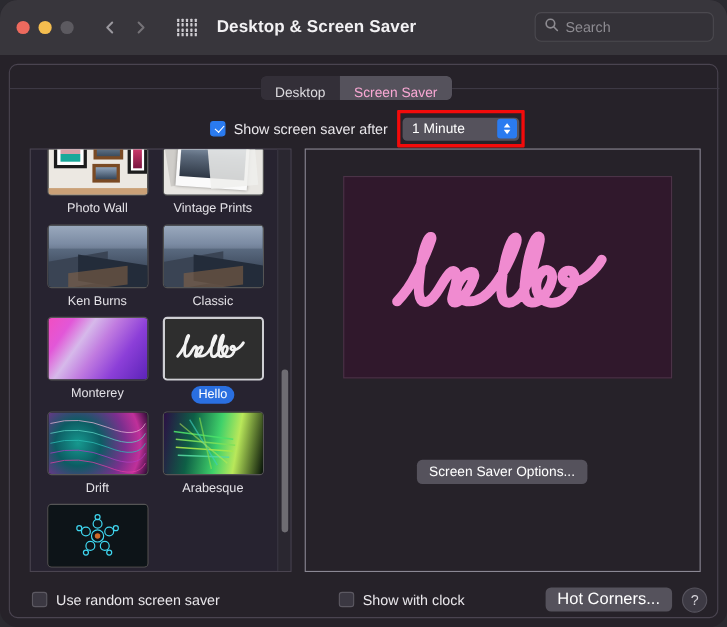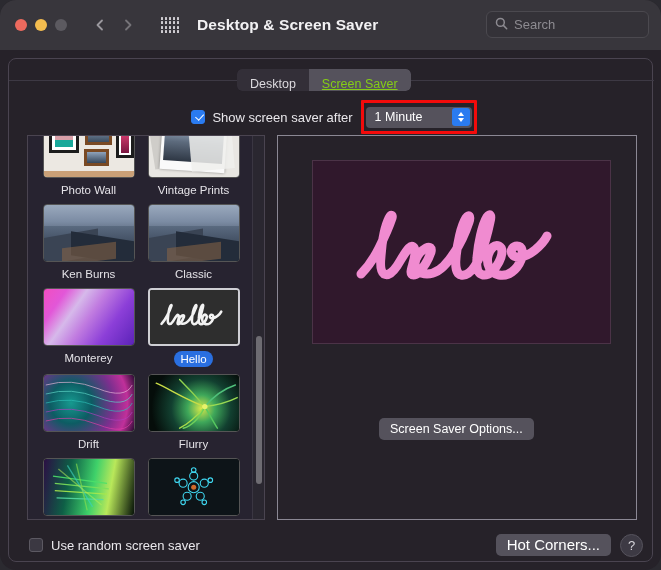--- a/index.html
+++ b/index.html
@@ -98,21 +98,21 @@
     overflow: hidden;
   }
   .tab {
     padding: 4px 13px; height: 22px; line-height: 22px;
     font-size: 12.5px; color: #dcdade;
     background: #332f38;
     cursor: default;
   }
   .tab:first-child { border-radius: 5px 0 0 5px; }
   .tab:last-child { border-radius: 0 5px 5px 0; }
-  .tab.active { background: #55525c; color: #84cc16; text-decoration: underline; }
+  .tab.active { background: #55525c; color: #f9a8d4; }
 
   
   #checkrow {
     position: absolute; left: 0; top: 44px; width: 645px; height: 28px;
     display: flex; align-items: center; justify-content: center;
   }
   .cb {
     width: 14px; height: 14px;
     border-radius: 3px;
     border: 1px solid #5c5962;
@@ -463,39 +463,20 @@
                       <path d="M2 10 Q30 2 60 14 T98 10" stroke="#e8b8d8"></path>
                       <path d="M2 20 Q30 12 60 24 T98 20" stroke="#5fd8c8"></path>
                       <path d="M2 30 Q30 22 60 34 T98 30" stroke="#2fc0b8"></path>
                       <path d="M2 40 Q30 32 60 44 T98 40" stroke="#b040c0"></path>
                       <path d="M2 50 Q30 42 60 54 T98 50" stroke="#e040a8"></path>
                     </g>
                   </svg>
                 </div>
               </div>
               <div class="cname">Drift</div>
-            </div>
-            <div class="cell">
-              <div class="thumb">
-                <div class="art-flurry" style="position: absolute; inset: 0px;">
-                  <svg viewBox="0 0 100 60" style="position:absolute;inset:0;width:100%;height:100%">
-                    <g fill="none" stroke-width="1.6" stroke-linecap="round">
-                      <path d="M62 34 C40 26 22 14 8 8" stroke="#c8dc46"></path>
-                      <path d="M62 34 C48 18 40 10 34 4" stroke="#8fd24e"></path>
-                      <path d="M62 34 C72 22 84 14 96 10" stroke="#4fc07a"></path>
-                      <path d="M62 34 C68 44 72 52 76 58" stroke="#56c85f"></path>
-                      <path d="M62 34 C52 46 42 54 34 58" stroke="#a8dc4a"></path>
-                      <path d="M62 34 C56 48 46 56 38 58" stroke="#6fd05a"></path>
-                      <path d="M62 34 C78 32 90 28 98 24" stroke="#9ada52"></path>
-                    </g>
-                    <circle cx="62" cy="34" r="3" fill="#e8f36a"></circle>
-                  </svg>
-                </div>
-              </div>
-              <div class="cname">Flurry</div>
             </div>
             <div class="cell">
               <div class="thumb">
                 <div class="art-arabesque" style="position: absolute; inset: 0px;">
                   <svg viewBox="0 0 100 60" style="position:absolute;inset:0;width:100%;height:100%" opacity="0.9">
                     <g stroke-width="1.5">
                       <path d="M10 18 L70 26" stroke="#4ce06a"></path>
                       <path d="M12 26 L72 32" stroke="#7de05a"></path>
                       <path d="M12 34 L70 38" stroke="#a8e84c"></path>
                       <path d="M14 42 L66 44" stroke="#56d8a0"></path>
@@ -545,18 +526,22 @@
         </svg>
       </div>
       <div id="options-btn">Screen Saver Options...</div>
     </div>
 
     <div id="bottombar">
       <div class="opt" id="opt-random">
         <span class="cb"></span>
         <span class="olbl">Use random screen saver</span>
       </div>
+      <div class="opt" id="opt-clock">
+        <span class="cb"></span>
+        <span class="olbl">Show with clock</span>
+      </div>
       <div id="hot-corners">Hot Corners...</div>
       <div id="help-btn">?</div>
     </div>
 
   </div>
 </div>
 
 </body></html>

